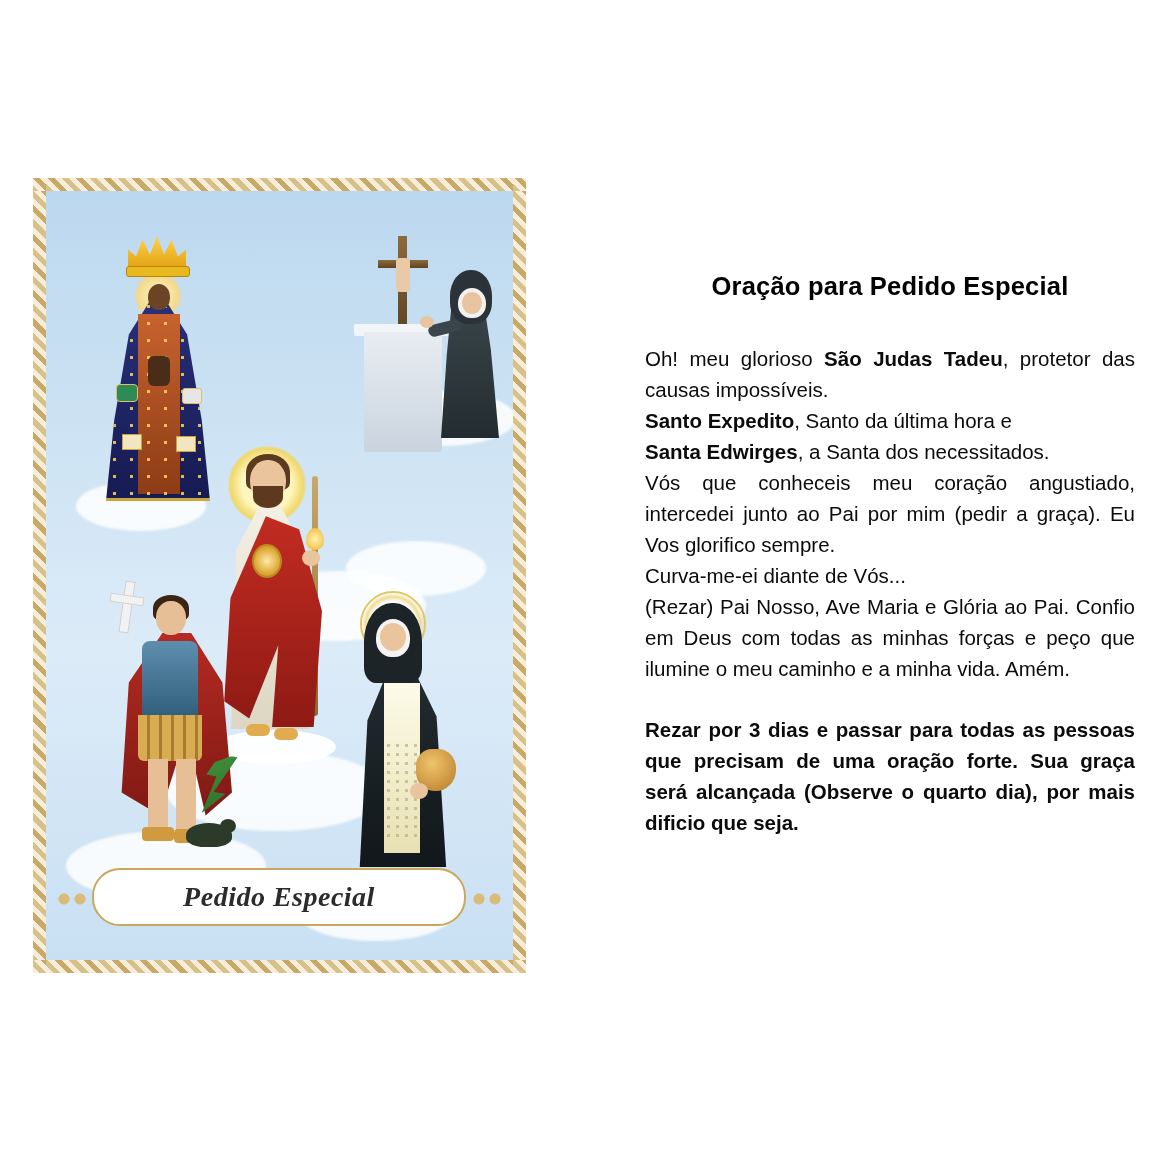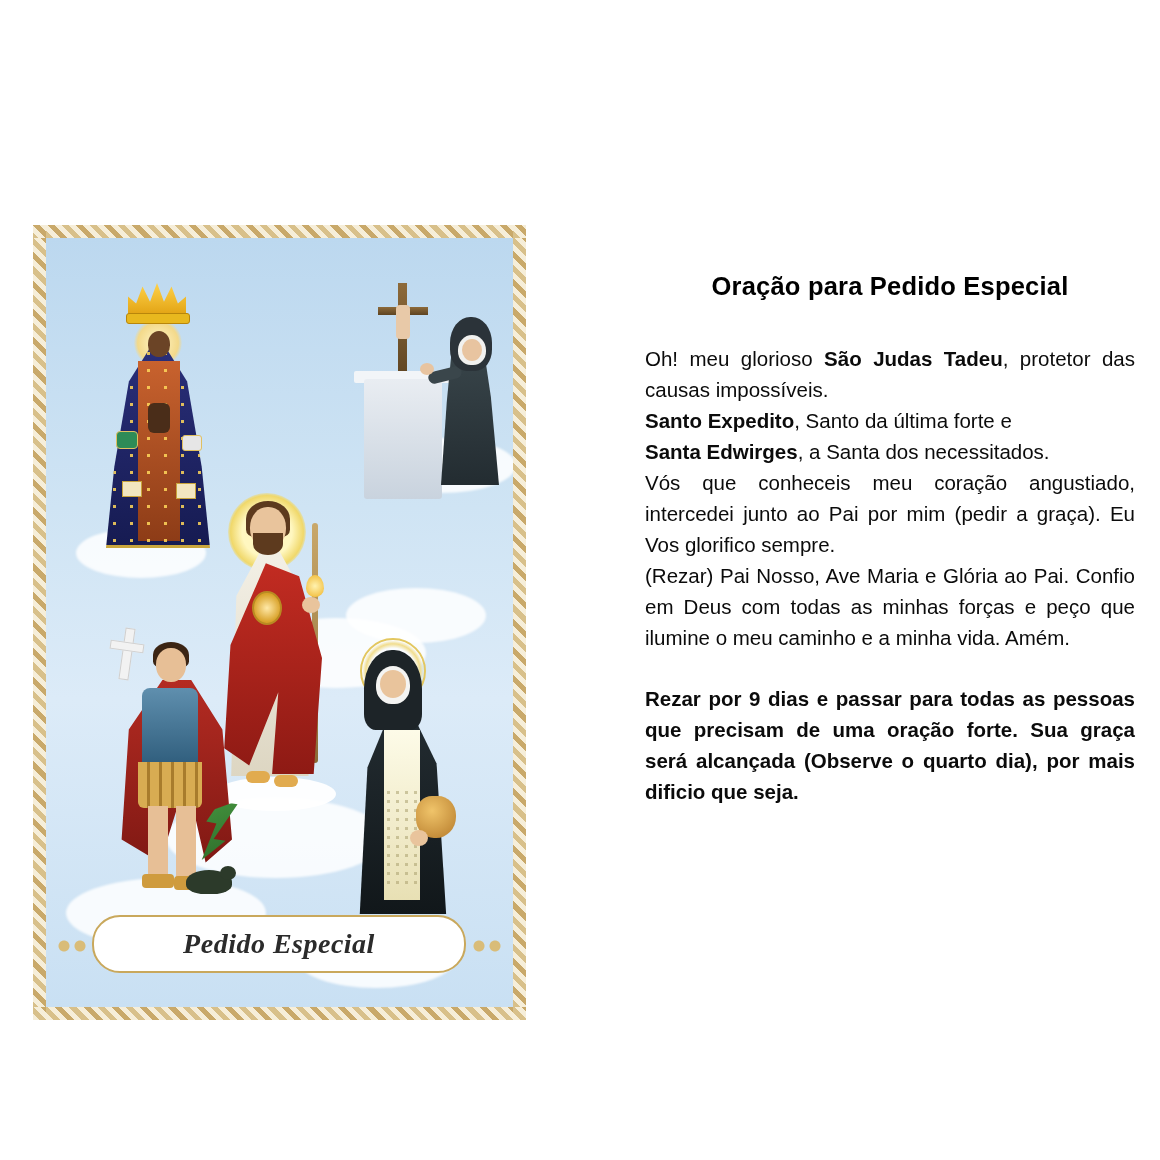--- a/index.html
+++ b/index.html
@@ -25,21 +25,20 @@
   
   .card {
     position: absolute;
     left: 33px;
     top: 178px;
     width: 493px;
     height: 795px;
     background: #f4ead3;
     box-sizing: border-box;
     padding: 1px;
-    margin-top: 47px;
   }
   .card-frame {
     position: absolute;
     inset: 0;
     border: 13px solid transparent;
     background:
       repeating-linear-gradient(45deg, #d8c08a 0 5px, #f6eed9 5px 10px, #c9a96a 10px 15px, #f6eed9 15px 20px);
     box-sizing: border-box;
   }
   .card-inner {
@@ -476,26 +475,27 @@
 
   <div class="prayer">
 
     <h1 class="prayer-title">Oração para Pedido Especial</h1>
 
     <div class="prayer-body">
       <p>
         <span>Oh! meu glorioso </span><b>São Judas Tadeu</b><span>, protetor das causas impossíveis.</span>
       </p>
       <p>
-        <span></span><b>Santo  Expedito</b><span>, Santo da última forte e</span>
+        <span></span><b>Santo  Expedito</b><span>, Santo da última hora e</span>
       </p>
       <p>
         <span></span><b>Santa  Edwirges</b><span>, a Santa dos necessitados.</span>
       </p>
       <p>Vós que conheceis meu coração angustiado, intercedei junto ao Pai por mim (pedir a graça). Eu Vos glorifico sempre.</p>
+      <p>Curva-me-ei diante de Vós...</p>
       <p>(Rezar) Pai Nosso, Ave Maria e Glória ao Pai. Confio em Deus com todas as minhas forças e peço que ilumine o meu caminho e a minha vida. Amém.</p>
     </div>
 
-    <div class="prayer-note">Rezar por 9 dias e passar para todas as pessoas que precisam de uma oração forte. Sua graça será alcançada (Observe o quarto dia), por mais dificio que seja.</div>
+    <div class="prayer-note">Rezar por 3 dias e passar para todas as pessoas que precisam de uma oração forte. Sua graça será alcançada (Observe o quarto dia), por mais dificio que seja.</div>
 
   </div>
 
 </div>
 
 </body></html>

